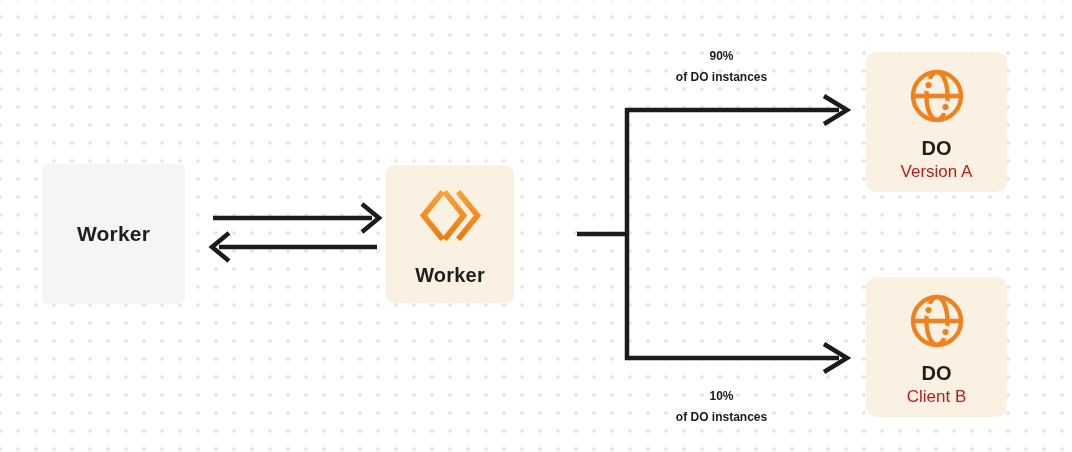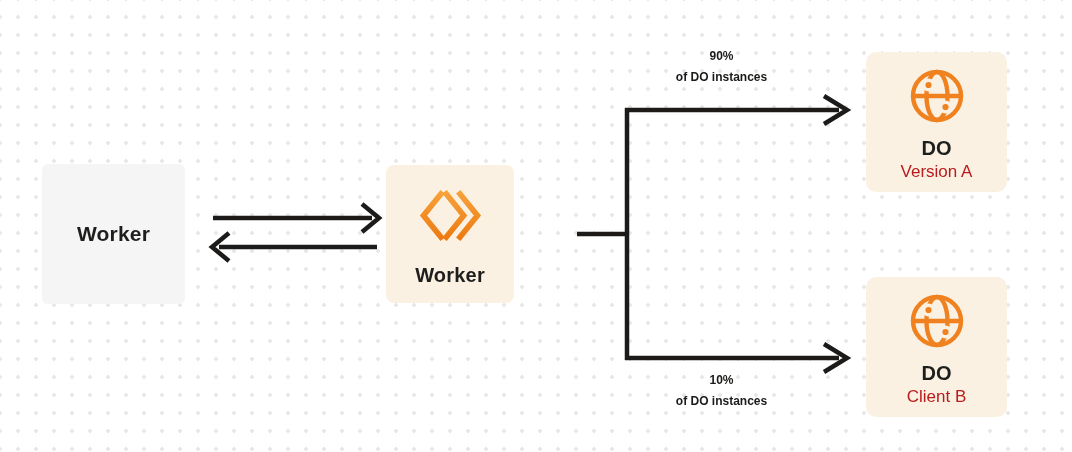--- a/index.html
+++ b/index.html
@@ -59,21 +59,21 @@
   .edge-label {
     position: absolute;
     width: 195px;
     text-align: center;
     font-size: 12px;
     font-weight: 700;
     color: #1B1B19;
     line-height: 21px;
   }
   .edge-label-top { left: 624px; top: 46px; }
-  .edge-label-bottom { left: 624px; top: 370px; }
+  .edge-label-bottom { left: 624px; top: 386px; }
 </style>
 </head>
 <body>
 
 <div class="canvas">
 
   <svg class="connector-svg" viewBox="0 0 1072 452" fill="none">
 
     <g stroke="#1D1B19" stroke-width="4.5">
       <path d="M213 218 H372"></path>

